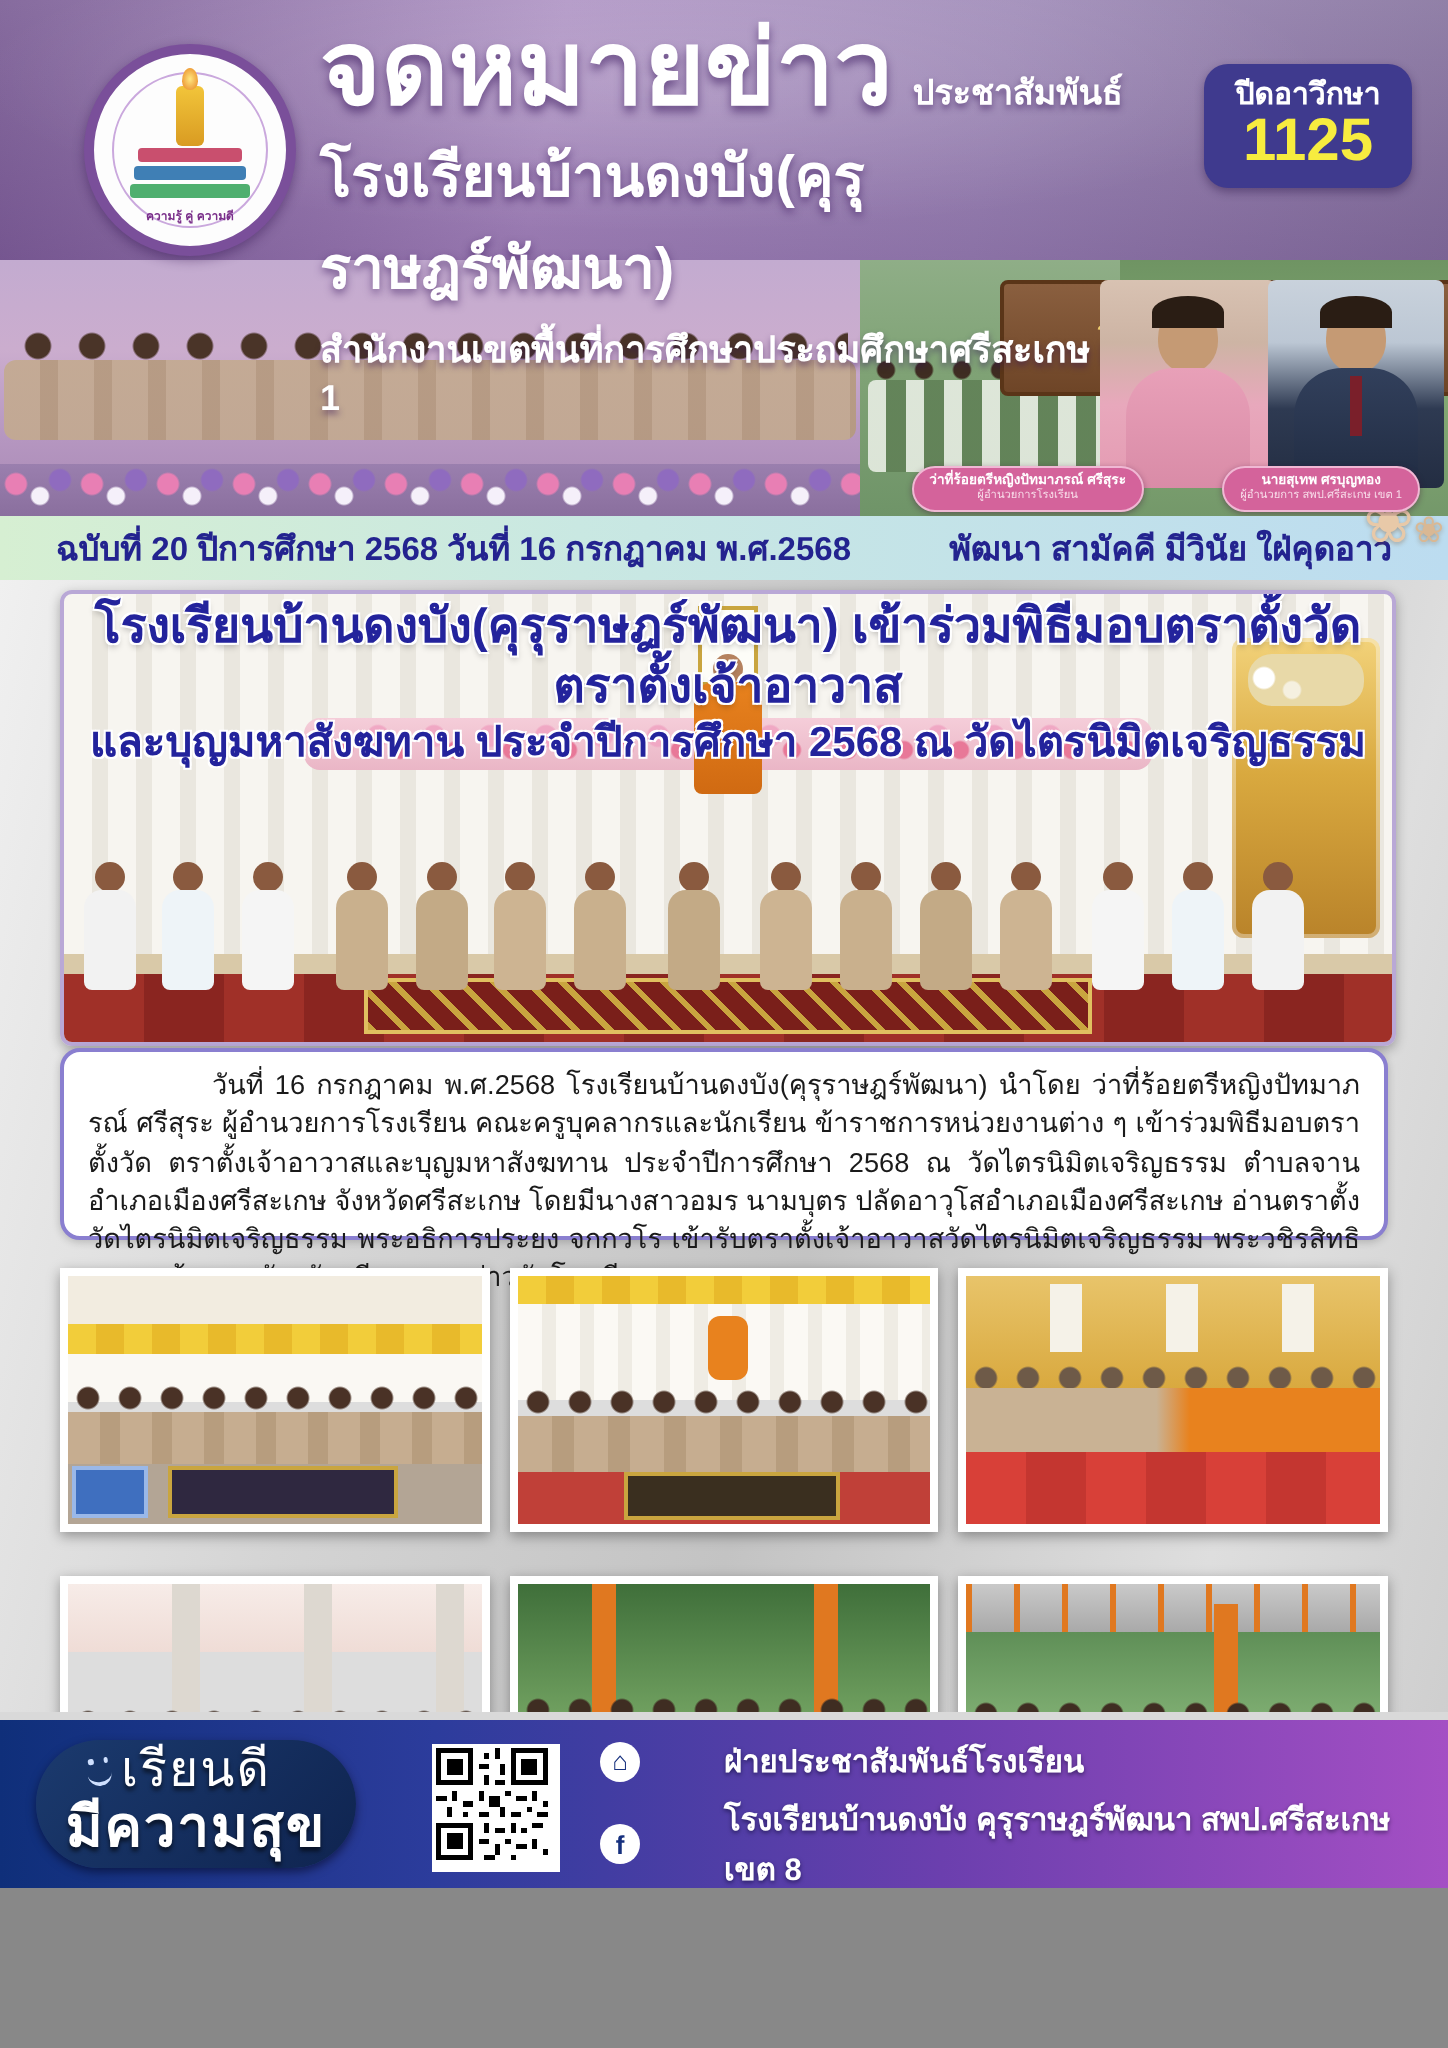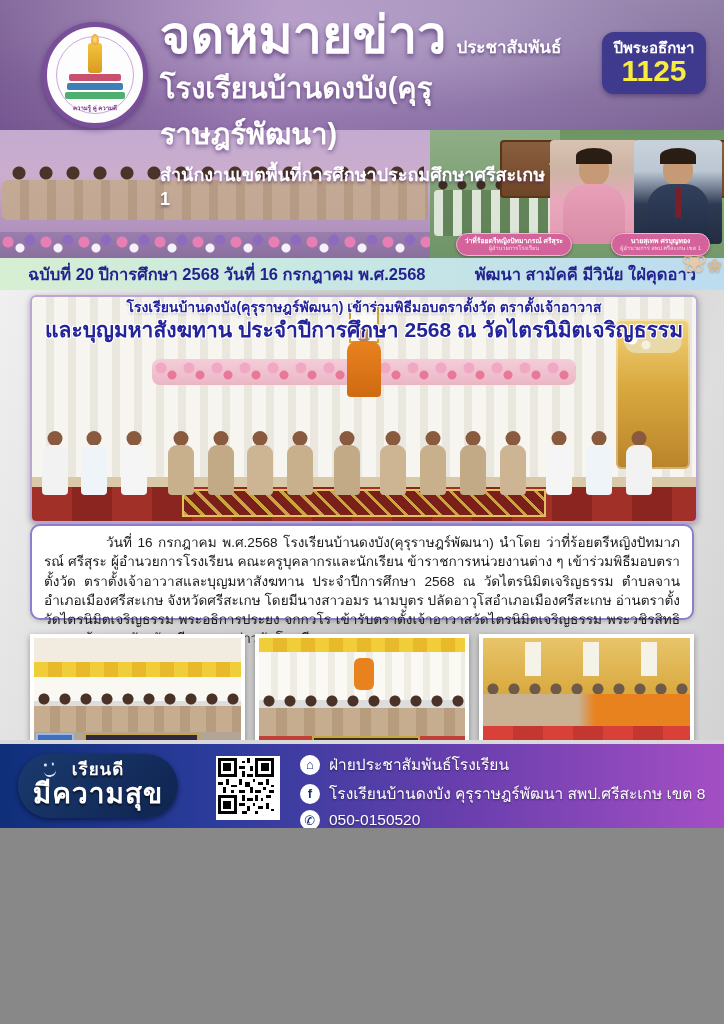--- a/index.html
+++ b/index.html
@@ -1,16 +1,16 @@
 <!DOCTYPE html>
 <html><head>
 <meta charset="utf-8">
 <style>
   html,body{margin:0;padding:0;background:#888;}
-  .page{position:relative;width:724px;height:828px;margin:0 auto;overflow:hidden;
+  .page{position:relative;width:724px;height:944px;margin:0 auto;overflow:hidden;
         font-family:"Liberation Sans","DejaVu Sans",sans-serif;background:#e7e7e7;}
 
   
   .header{position:relative;width:724px;height:130px;
     background:linear-gradient(100deg,#7c5f96 0%,#a98cc0 38%,#9b86b5 68%,#86749e 100%);}
   .header::after{content:"";position:absolute;inset:0;
     background:radial-gradient(ellipse at 45% 30%,rgba(255,255,255,.18),transparent 60%),
                linear-gradient(180deg,rgba(255,255,255,.08),rgba(80,40,110,.22));}
   .logo{position:absolute;left:42px;top:22px;width:96px;height:96px;border-radius:50%;
     background:#fdfdfd;border:5px solid #7a4f9a;box-shadow:0 2px 6px rgba(40,10,70,.4);z-index:3;}
@@ -128,21 +128,21 @@
     background:repeating-linear-gradient(90deg,#a03028 0 40px,#8a2520 40px 80px);}
   .ap-carpet::before{content:"";position:absolute;left:150px;right:150px;top:2px;bottom:4px;
     background:repeating-linear-gradient(45deg,#c9a53f 0 3px,#7a1f1a 3px 12px);border:2px solid #e0c060;}
   .ap-beige{position:absolute;left:0;right:0;bottom:34px;height:10px;background:#d9c9a8;}
   .person{position:absolute;bottom:26px;width:32px;height:64px;}
   .person::before{content:"";position:absolute;top:0;left:50%;transform:translateX(-50%);
     width:15px;height:15px;border-radius:50%;background:#8a5a3f;}
   .person::after{content:"";position:absolute;top:14px;left:3px;right:3px;bottom:0;
     border-radius:9px 9px 4px 4px;background:var(--c,#c9b08d);}
   .headline{position:absolute;left:0;right:0;top:2px;text-align:center;z-index:5;}
-  .hl1{font-size:14px;font-weight:bold;color:#23239c;line-height:1.25;
+  .hl1{font-size:24px;font-weight:bold;color:#23239c;line-height:1.25;
     text-shadow:-1px -1px 0 #fff,1px -1px 0 #fff,-1px 1px 0 #fff,1px 1px 0 #fff,0 2px 3px rgba(0,0,0,.25);}
   .hl2{font-size:21px;font-weight:bold;color:#23239c;line-height:1.2;
     text-shadow:-1px -1px 0 #fff,1px -1px 0 #fff,-1px 1px 0 #fff,1px 1px 0 #fff;}
 
   
   .para-box{position:absolute;left:30px;top:234px;width:664px;height:96px;border-radius:10px;
     background:#ffffff;border:2px solid #8a7fd0;box-sizing:border-box;padding:7px 12px 6px 12px;
     box-shadow:0 1px 4px rgba(0,0,0,.2);}
   .para-box p{margin:0;font-size:13.6px;line-height:1.42;color:#1a1a1a;text-indent:62px;text-align:justify;}
 
@@ -157,35 +157,35 @@
     background-size:21px 100%;background-repeat:repeat-x;}
   .rug{position:absolute;border:2px solid #c9a53f;}
 
   
   .footer{position:absolute;left:0;bottom:0;width:724px;height:84px;
     background:linear-gradient(90deg,#0f2f7a 0%,#2c3c9c 30%,#6b3fae 65%,#a44fc4 100%);}
   .footer::before{content:"";position:absolute;left:0;right:0;top:-4px;height:4px;background:#d9d9d9;}
   .slogan-badge{position:absolute;left:18px;top:10px;width:160px;height:64px;border-radius:32px;
     background:linear-gradient(135deg,#1b3a6e,#0f2450);display:flex;flex-direction:column;
     align-items:center;justify-content:center;box-shadow:0 2px 5px rgba(0,0,20,.5);}
-  .slogan1{font-size:17px;font-weight:bold;color:#ffffff;line-height:1;letter-spacing:1px;
+  .slogan1{font-size:25px;font-weight:normal;color:#ffffff;line-height:1;letter-spacing:1px;
     text-shadow:0 2px 2px rgba(0,0,0,.6);}
   .slogan2{font-size:28px;font-weight:bold;color:#ffffff;line-height:1.15;letter-spacing:1px;
     text-shadow:0 2px 2px rgba(0,0,0,.6);}
   .smile{position:absolute;left:26px;top:14px;width:12px;height:7px;border:2px solid #cfe0ff;
     border-top:none;border-left:none;border-right:none;border-radius:0 0 10px 10px;transform:rotate(-8deg);}
   .smile::before,.smile::after{content:"";position:absolute;top:-5px;width:2.5px;height:2.5px;
     border-radius:50%;background:#cfe0ff;}
   .smile::before{left:1px;}.smile::after{right:1px;}
   .qr{position:absolute;left:216px;top:12px;width:60px;height:60px;background:#fff;padding:2px;}
   .contacts{position:absolute;left:300px;top:8px;display:flex;flex-direction:column;gap:4px;}
   .contact-line{display:flex;align-items:center;gap:9px;}
   .ci{width:20px;height:20px;border-radius:50%;background:#ffffff;color:#16307e;
     display:flex;align-items:center;justify-content:center;font-size:13px;font-weight:bold;flex:0 0 20px;}
-  .ct{font-size:15.5px;font-weight:normal;color:#ffffff;text-shadow:0 1px 2px rgba(0,0,30,.5);}
+  .ct{font-size:15.5px;font-weight:bold;color:#ffffff;text-shadow:0 1px 2px rgba(0,0,30,.5);margin-left:33px;}
 </style>
 </head>
 <body>
 
 <div class="page">
 
   <div class="header">
     <div class="logo">
       <div class="logo-inner"></div>
       <div class="candle">
@@ -200,21 +200,21 @@
     </div>
     <div class="header-text">
       <div class="title-row">
         <span class="title">จดหมายข่าว</span>
         <span class="subtitle">ประชาสัมพันธ์</span>
       </div>
       <div class="school-line">โรงเรียนบ้านดงบัง(คุรุราษฎร์พัฒนา)</div>
       <div class="district-line">สำนักงานเขตพื้นที่การศึกษาประถมศึกษาศรีสะเกษ เขต 1</div>
     </div>
     <div class="year-badge">
-      <div class="yb-label">ปีพระอธึกษา</div>
+      <div class="yb-label">ปีดอาวึกษา</div>
       <div class="yb-year">1125</div>
     </div>
   </div>
 
   <div class="banner">
     <div class="bp bp-left">
       <div class="row-heads"></div>
       <div class="row-bodies"></div>
       <div class="flowers"></div>
     </div>

